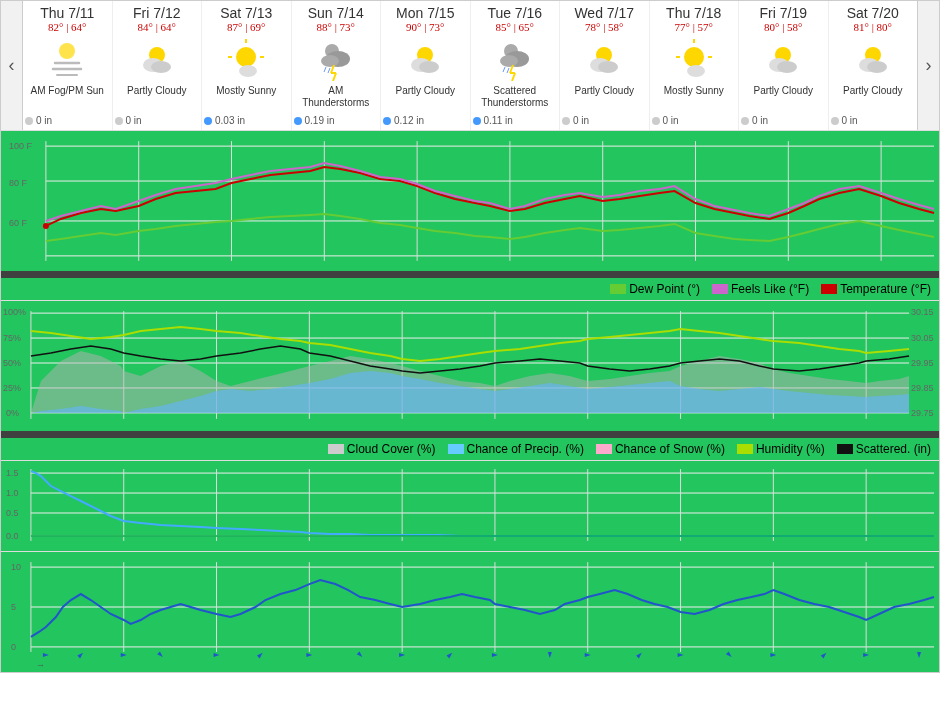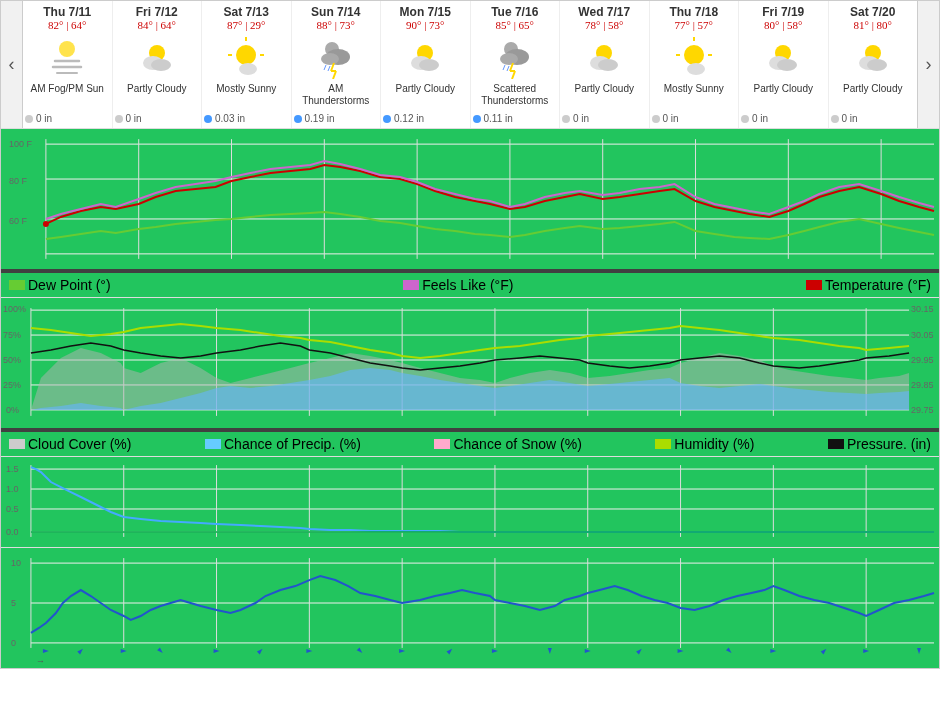--- a/index.html
+++ b/index.html
@@ -10,23 +10,23 @@
     .day-col {
       flex: 1;
       text-align: center;
       padding: 4px 2px;
       border-right: 1px solid #eee;
       min-width: 0;
     }
     .day-col:last-child { border-right: none; }
     
     .day-name {
-      font-weight: bold;
+      font-weight: normal;
       color: #333;
-      font-size: 12px;
+      font-size: 14px;
     }
     
     .day-temps {
       font-size: 11px;
       color: #cc0000;
       font-family: Liberation Serif, serif;
     }
     
     .day-icon {
       width: 48px;
@@ -70,25 +70,25 @@
     
     .chart-area {
       width: 100%;
       display: block;
     }
     
     
     .legend {
       display: flex;
       align-items: center;
-      justify-content: space-between;
+      justify-content: flex-end;
       gap: 12px;
       padding: 4px 8px;
-      font-size: 14px;
-      border-top: 4px solid #404040;
+      font-size: 12px;
+      border-top: 7px solid #404040;
       flex-wrap: wrap;
     }
     
     .legend-item {
       display: flex;
       align-items: center;
       gap: 3px;
     }
     
     .legend-color {
@@ -160,21 +160,21 @@
     </svg>
           </div>
     <div class="day-desc">Partly Cloudy</div>
     <div class="day-precip">
       <span class="precip-dot" style="background:#ccc"></span>
       0 in
     </div>
   </div>
         <div class="day-col">
     <div class="day-name">Sat 7/13</div>
-    <div class="day-temps">87° | 29°</div>
+    <div class="day-temps">87° | 69°</div>
     <div class="day-icon">
             <svg width="44" height="44" viewBox="0 0 44 44">
       <circle cx="22" cy="20" r="10" fill="#FFD700"></circle>
       <line x1="22" y1="6" x2="22" y2="2" stroke="#FFD700" stroke-width="2"></line>
       <line x1="22" y1="38" x2="22" y2="34" stroke="#FFD700" stroke-width="2"></line>
       <line x1="8" y1="20" x2="4" y2="20" stroke="#FFD700" stroke-width="2"></line>
       <line x1="40" y1="20" x2="36" y2="20" stroke="#FFD700" stroke-width="2"></line>
       <ellipse cx="24" cy="34" rx="9" ry="6" fill="#ddd"></ellipse>
     </svg>
           </div>
@@ -414,21 +414,21 @@
         <div class="legend-item">
           <span class="legend-color" style="background:#ffaacc"></span>
           <span>Chance of Snow (%)</span>
         </div>
         <div class="legend-item">
           <span class="legend-color" style="background:#aadd00"></span>
           <span>Humidity (%)</span>
         </div>
         <div class="legend-item">
           <span class="legend-color" style="background:#111111"></span>
-          <span>Pressure. (in)</span>
+          <span>Scattered. (in)</span>
         </div>
       </div>
   </div>
 
   <div class="chart-section">
     <svg class="chart-area" width="940" height="90" viewBox="0 0 940 90">
 
       <text x="5" y="15" font-size="9" fill="#666">1.5</text>
       <text x="5" y="35" font-size="9" fill="#666">1.0</text>
       <text x="5" y="55" font-size="9" fill="#666">0.5</text>

